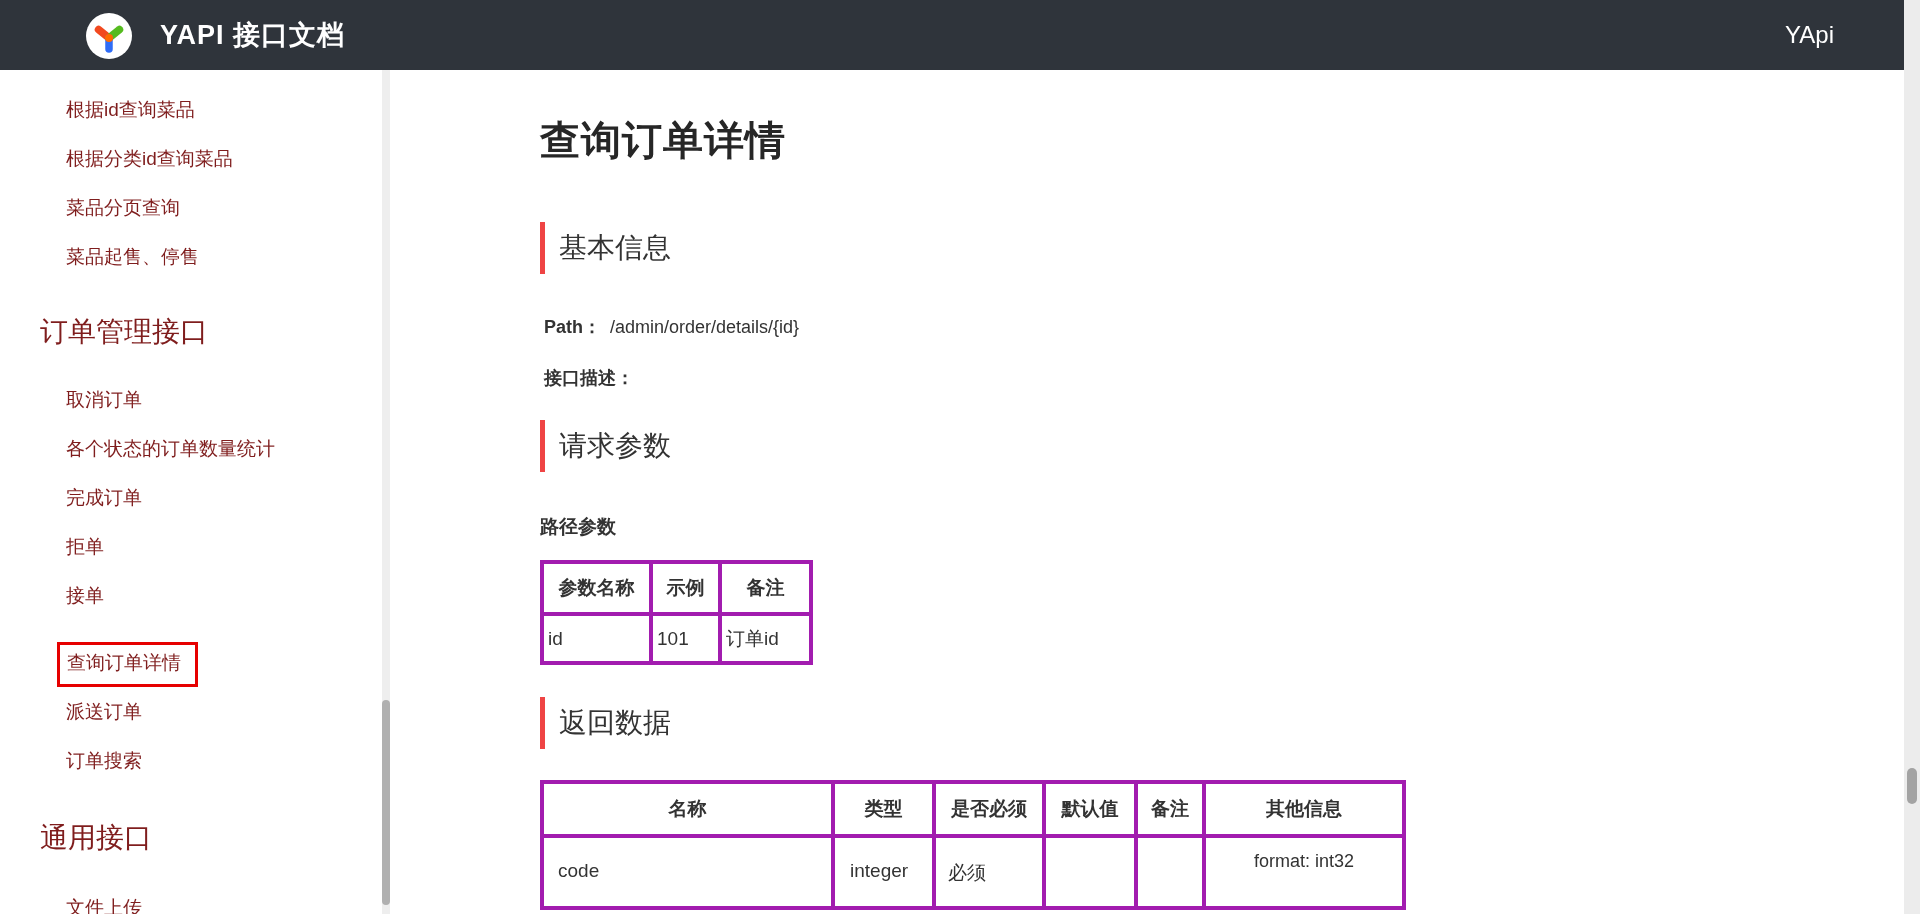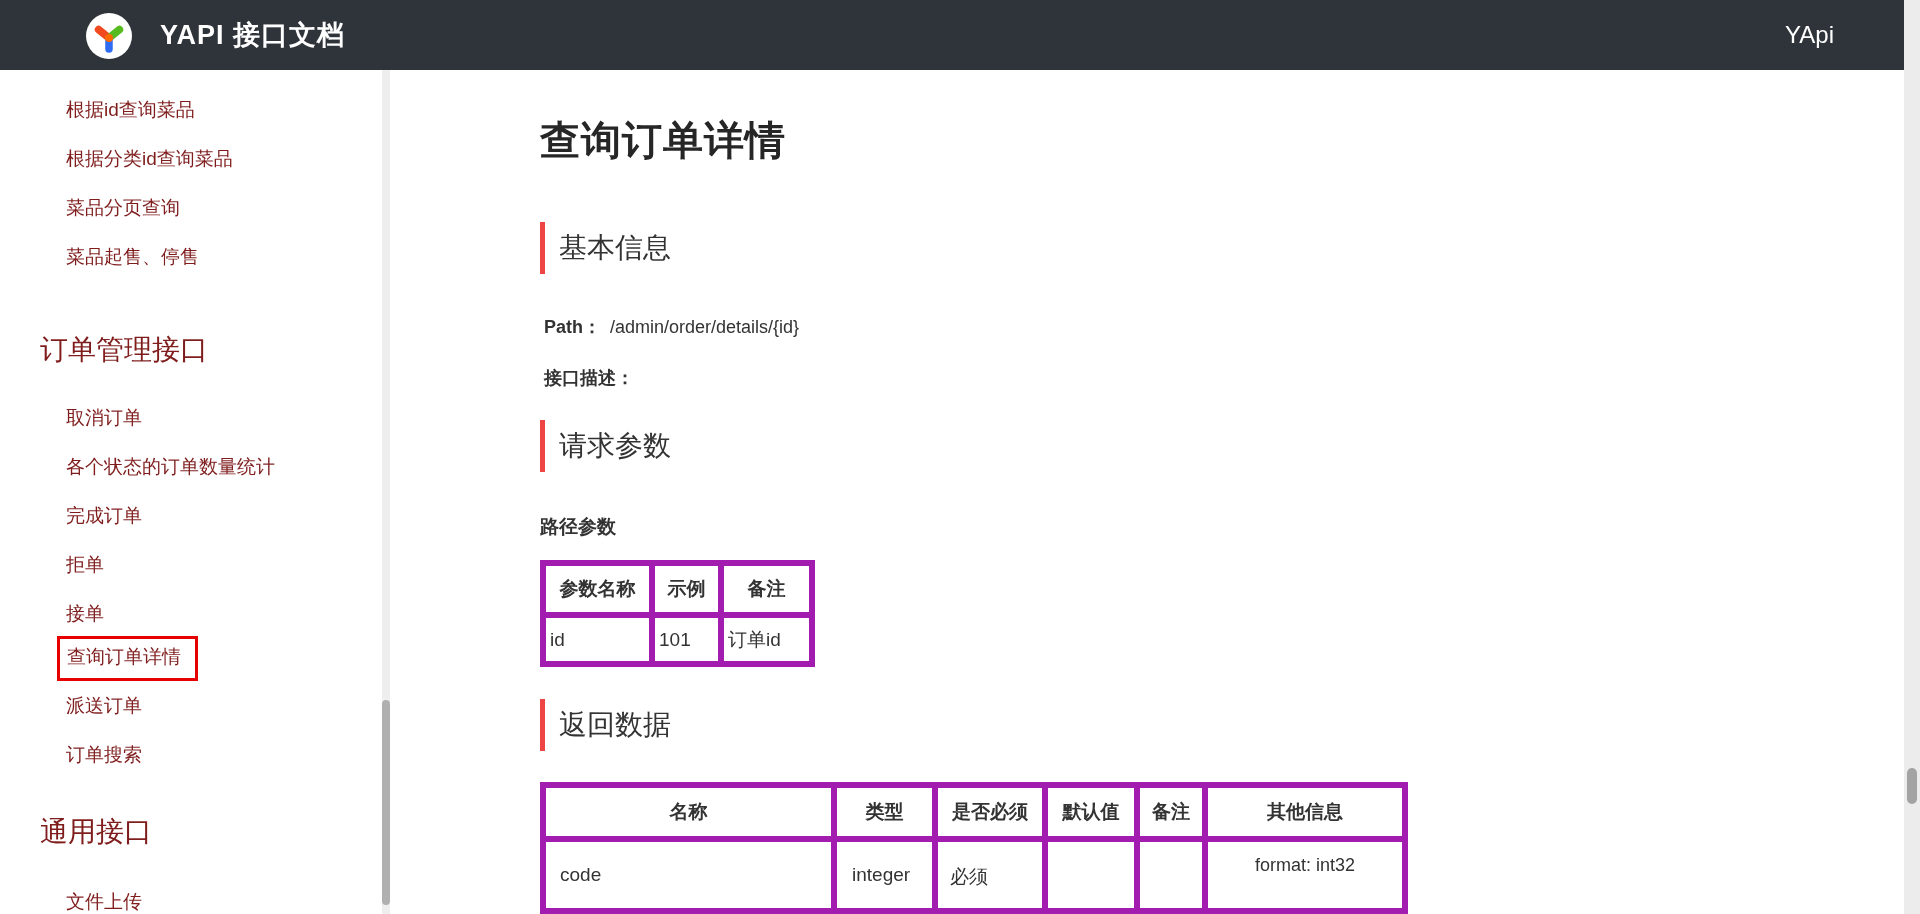--- a/index.html
+++ b/index.html
@@ -17,22 +17,22 @@
            font-size:27px; font-weight:600; color:#fff; letter-spacing:1px; white-space:nowrap; }
   .yapi-link { position:absolute; right:70px; top:0; height:70px; line-height:70px;
                font-size:24px; color:#fff; cursor:pointer; }
 
   
   .sidebar { position:absolute; left:0; top:70px; width:382px; height:844px; overflow:hidden; }
   .side-list { list-style:none; margin:0; padding:30px 0 0 8px; font-size:19px; color:#7f1d1d; }
   .side-list li { cursor:pointer; }
   li.sub { padding-left:58px; line-height:20px; margin-bottom:29px; }
   li.section { padding-left:32px; font-size:28px; line-height:30px; }
-  li.mb18 { margin-bottom:12px; }
-  li.mb50 { margin-bottom:68px; }
+  li.mb18 { margin-bottom:36px; }
+  li.mb50 { margin-bottom:50px; }
   li.mb43 { margin-bottom:43px; }
   li.mb52 { margin-bottom:52px; }
   li.mb41 { margin-bottom:45px; }
   li.highlight {
     width:max-content; margin-left:49px; padding:8px 14px 11px 7px;
     border:3px solid #e60000; line-height:20px; margin-bottom:15px;
   }
 
   
   .side-scrollbar { position:absolute; left:382px; top:70px; width:8px; height:844px; background:#eeeeee; }
@@ -52,21 +52,21 @@
   .sect.mid   { margin-top:32px; }
   p.meta { margin:4px; font-size:18px; line-height:20px; color:#333; }
   p.meta b { font-weight:700; }
   p.meta .val { margin-left:9px; }
   #p-path   { margin-top:43px; }
   #p-method { margin-top:32px; }
   #p-desc   { margin-top:31px; }
   .subhead { margin:44px 0 0 0; font-size:19px; line-height:21px; font-weight:700; color:#333; }
 
   table { border-collapse:collapse; table-layout:fixed; }
-  th, td { border:6px solid #a21caf; font-size:19px; color:#333; }
+  th, td { border:4px solid #a21caf; font-size:19px; color:#333; }
   th { font-weight:700; text-align:center; }
 
   .tbl-path { margin-top:23px; width:269px; }
   .tbl-path th { height:52px; }
   .tbl-path td { height:49px; text-align:left; padding-left:4px; }
 
   .tbl-resp { margin-top:31px; width:862px; }
   .tbl-resp th { height:54px; }
   .tbl-resp td { height:72px; vertical-align:top; padding-top:22px; text-align:left; }
   .tbl-resp td.cell-name { padding-left:14px; }

